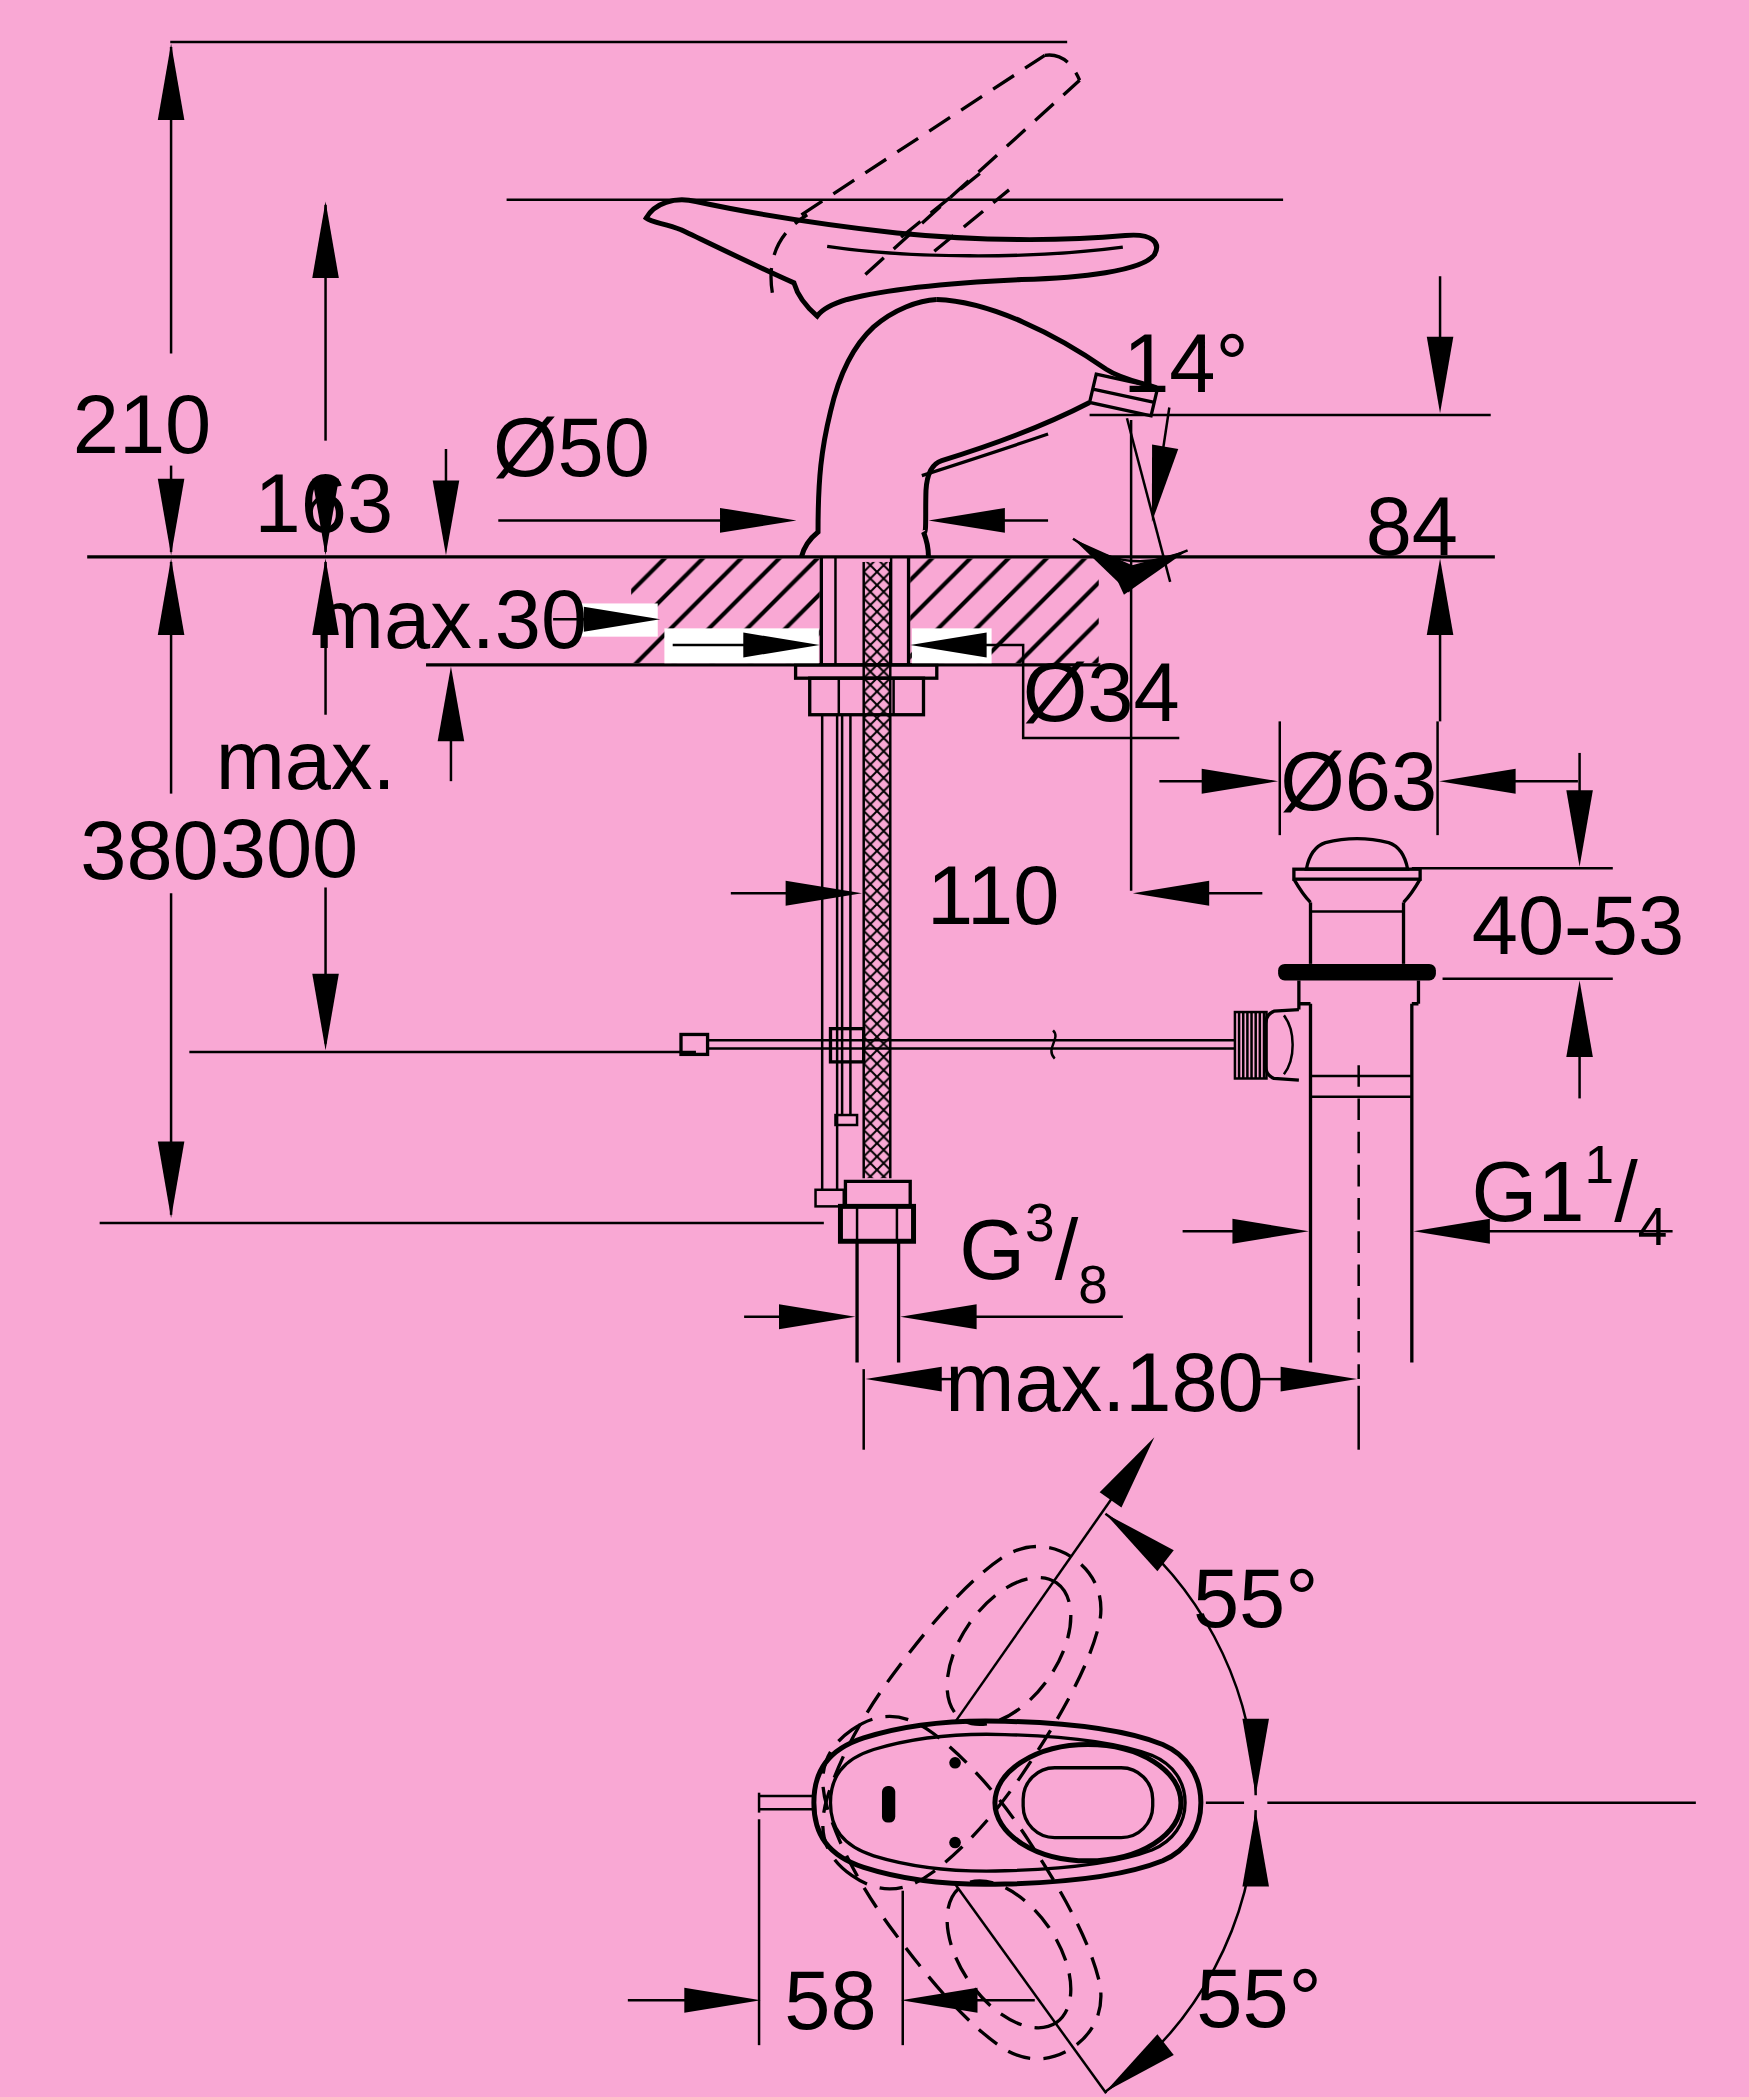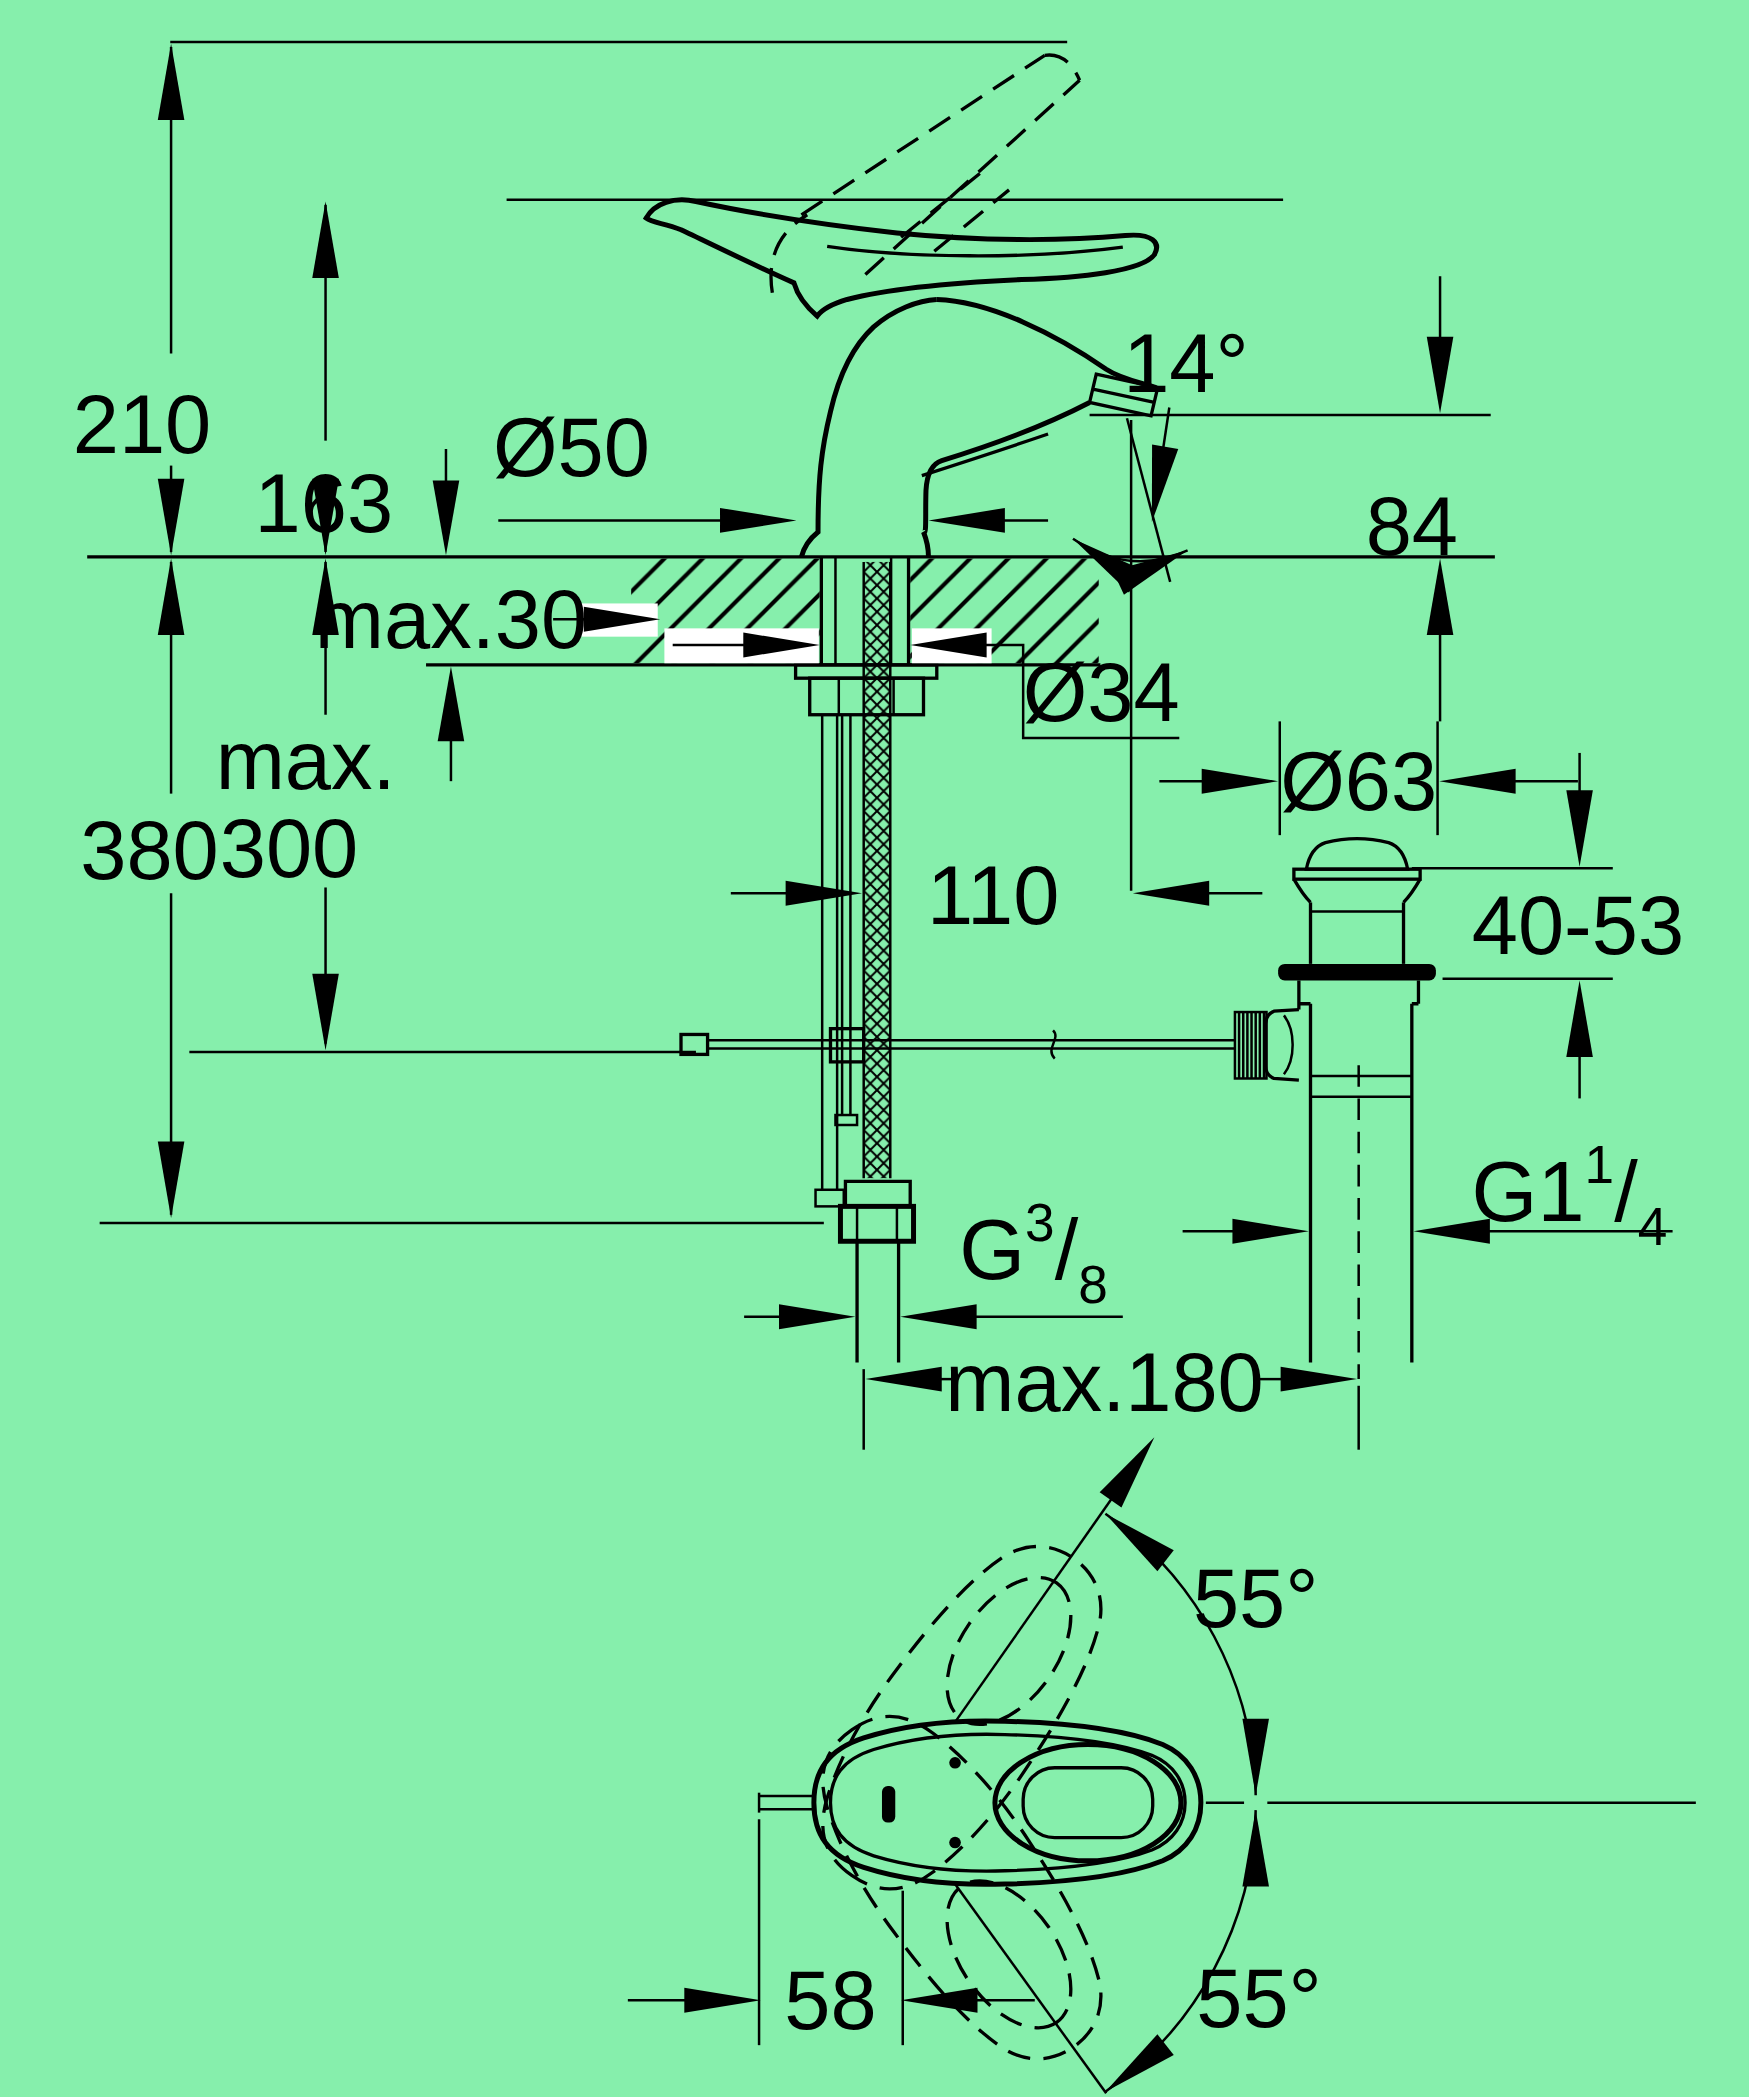--- a/index.html
+++ b/index.html
@@ -1,16 +1,16 @@
 <!DOCTYPE html>
 <html style="font-size:13.3px"><head>
 <meta charset="utf-8">
 <style>
   html,body{margin:0;padding:0;background:#fff;}
-  .sheet{width:1749px;height:2098px;background:#86efac;position:relative;}
+  .sheet{width:1749px;height:2098px;background:#f9a8d4;position:relative;}
   svg{display:block;}
   text{font-family:"Liberation Sans","DejaVu Sans",sans-serif;fill:#000;}
   .dim{font-size:100px;}
   .ln{stroke:#000;fill:none;}
   .w3{stroke-width:3px;}
   .w4{stroke-width:4px;}
   .w6{stroke-width:6px;}
   .blk{fill:#000;stroke:none;}
   .wht{fill:#fff;stroke:none;}
 </style>

